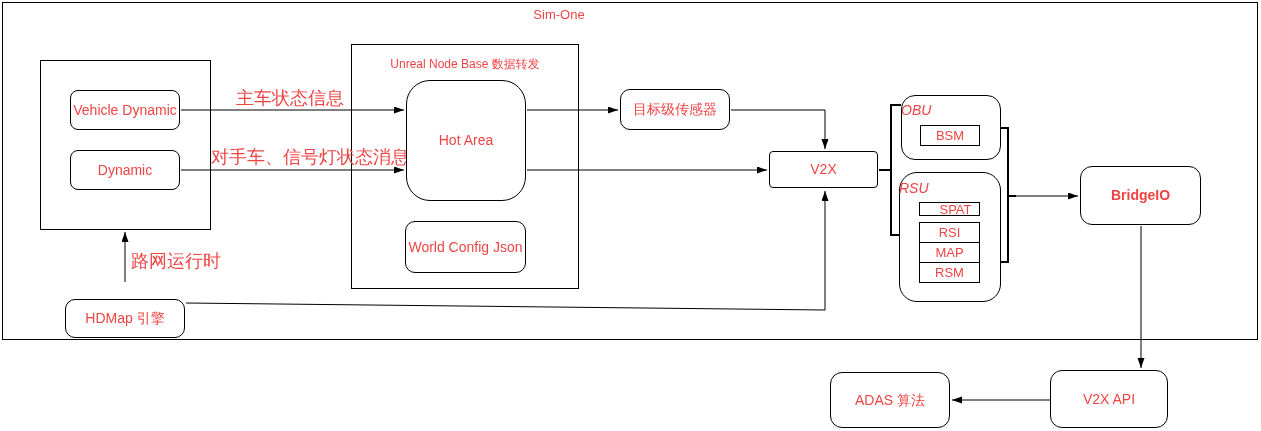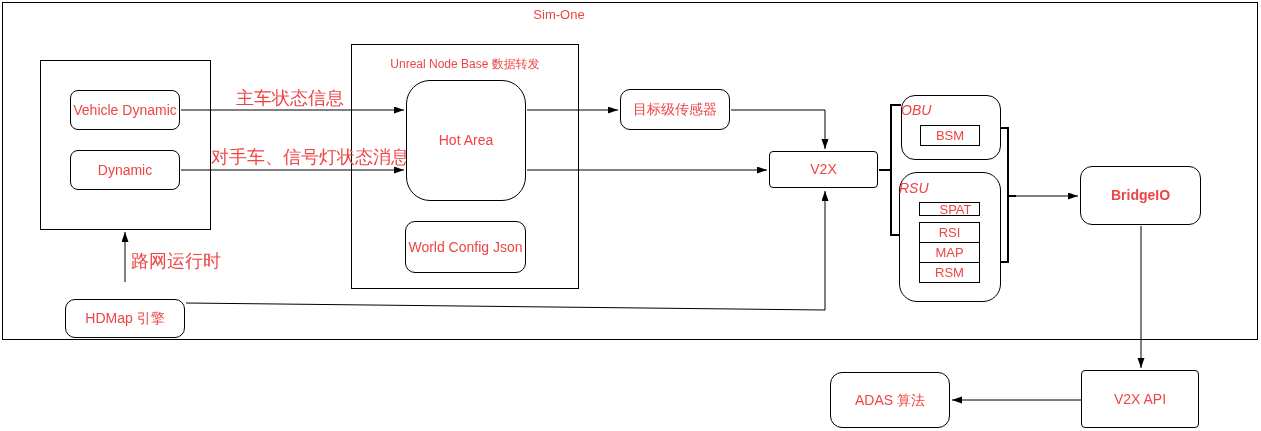--- a/index.html
+++ b/index.html
@@ -88,15 +88,15 @@
   <div class="msg" style="left:919px; top:202px; width:61px; height:14px;padding-left:12px;">SPAT</div>
   <div class="msg" style="left:919px; top:222px; width:61px; height:21px;">RSI</div>
   <div class="msg" style="left:919px; top:242px; width:61px; height:21px;">MAP</div>
   <div class="msg" style="left:919px; top:262px; width:61px; height:21px;">RSM</div>
 
   <div class="node" style="left:1080px; top:166px; width:121px; height:59px; border-radius:12px;font-weight:bold;">BridgeIO</div>
 
   <div class="node" style="left:65px; top:283px; width:120px; height:39px; border-radius:10px;margin-top:16px;">HDMap 引擎</div>
 
   <div class="node" style="left:830px; top:372px; width:120px; height:56px; border-radius:12px;">ADAS 算法</div>
-  <div class="node" style="left:1081px; top:370px; width:118px; height:58px; border-radius:4px;">V2X API</div>
+  <div class="node" style="left:1050px; top:370px; width:118px; height:58px; border-radius:12px;">V2X API</div>
 
 </div>
 
 </body></html>

